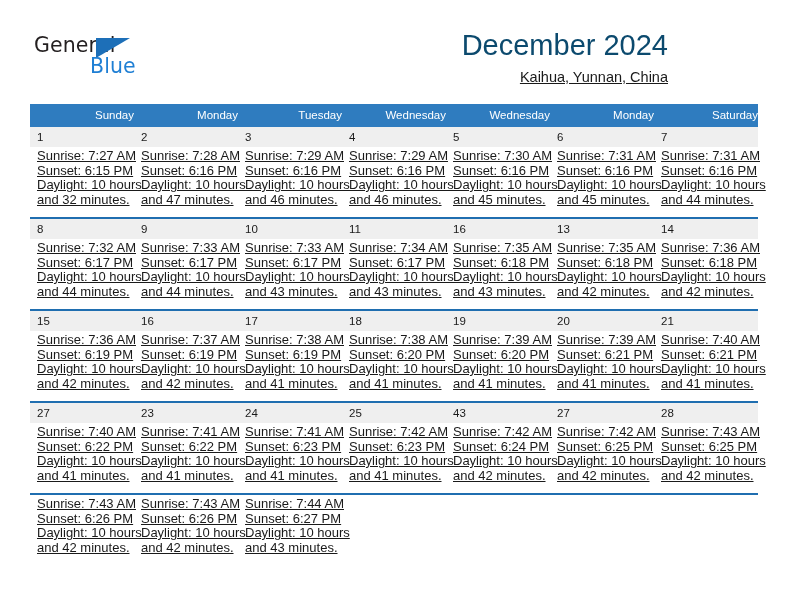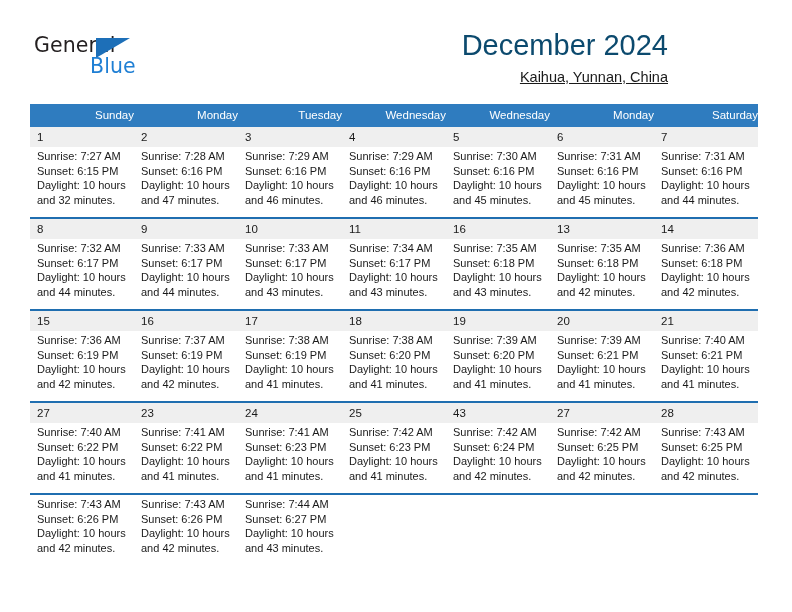--- a/index.html
+++ b/index.html
@@ -125,27 +125,28 @@
     padding: 3px 0 3px 7px;
     vertical-align: top;
     border: none;
     font-family: "Liberation Sans", sans-serif;
   }
   .daynum-row td.empty { background: #efefef; }
 
   .detail-row td {
     background: #ffffff;
     color: #1a1a1a;
-    font-size: 11px;
+    font-size: 13px;
     line-height: 14.6px;
     padding: 2px 6px 6px 7px;
     vertical-align: top;
     border: none;
     height: 62px;
     font-family: "Liberation Sans", sans-serif;
+    text-decoration: underline;
   }
   .detail-row td div { white-space: nowrap; }
 
   .sep-row td {
     padding: 0;
     height: 2px;
     line-height: 0;
     font-size: 0;
     border: none;
     background: #ffffff;

